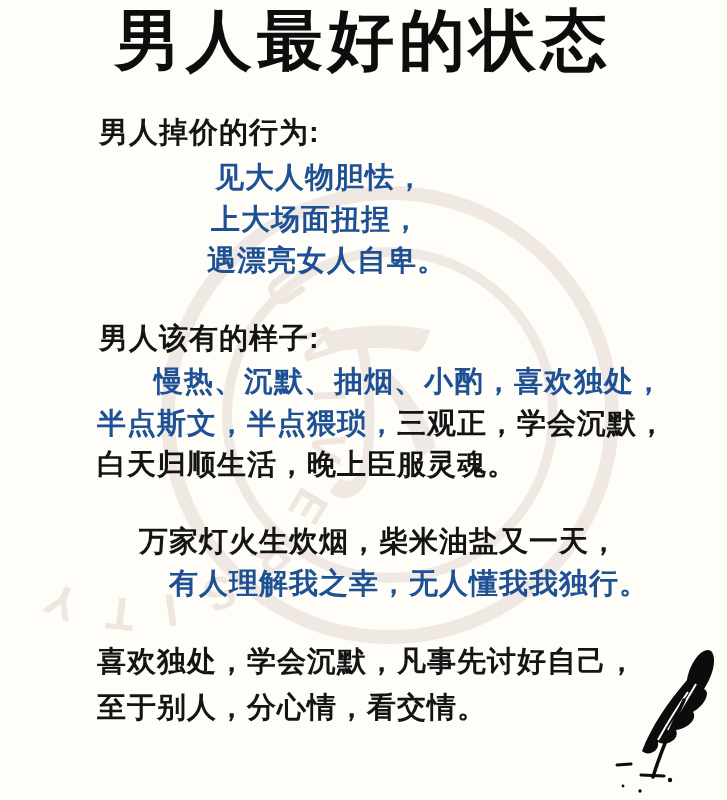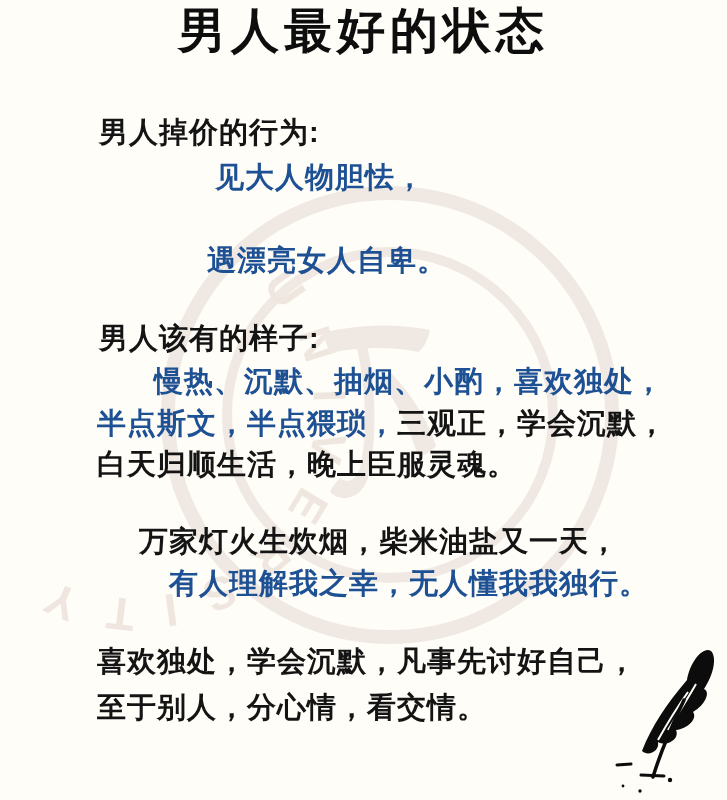--- a/index.html
+++ b/index.html
@@ -17,21 +17,21 @@
   }
   .wm-svg { left: 0; top: 0; z-index: 0; }
   .quill-svg { left: 590px; top: 636px; z-index: 2; }
   .title {
     position: absolute;
     left: 0; right: 0; top: 4px;
     z-index: 2;
     text-align: center;
     font-family: "Liberation Serif", serif;
     font-weight: 900;
-    font-size: 48px;
+    font-size: 66px;
     line-height: 1.12;
     letter-spacing: 5px;
     color: #0d0d0d;
     white-space: nowrap;
   }
   .t {
     position: absolute;
     z-index: 2;
     font-size: 29px;
     line-height: 1.05;
@@ -75,20 +75,21 @@
         <path d="M 366 340 C 376 382 378 438 368 478 C 362 498 342 504 330 492 C 332 487 336 482 340 478 C 348 484 356 480 360 468 C 368 434 366 386 356 344 Z"></path>
         <path d="M 390 372 C 410 392 428 420 436 446 C 430 452 424 456 418 457 C 410 428 396 400 380 382 Z"></path>
       </g>
     </g>
   </svg>
 
   <div class="title">男人最好的状态</div>
 
   <div class="t blue s1-l1">见大人物胆怯，</div>
   <div class="t s1-heading">男人掉价的行为:</div>
+  <div class="t blue s1-l2">上大场面扭捏，</div>
   <div class="t s2-heading">男人该有的样子:</div>
 
   <div class="t blue s1-l3">遇漂亮女人自卑。</div>
   <div class="t blue s2-l1">慢热、沉默、抽烟、小酌，喜欢独处，</div>
   <div class="t s2-l2"><span class="blue">半点斯文，半点猥琐，</span><span>三观正，学会沉默，</span></div>
   <div class="t s2-l3">白天归顺生活，晚上臣服灵魂。</div>
 
   <div class="t s3-l1">万家灯火生炊烟，柴米油盐又一天，</div>
   <div class="t blue s3-l2">有人理解我之幸，无人懂我我独行。</div>
 

